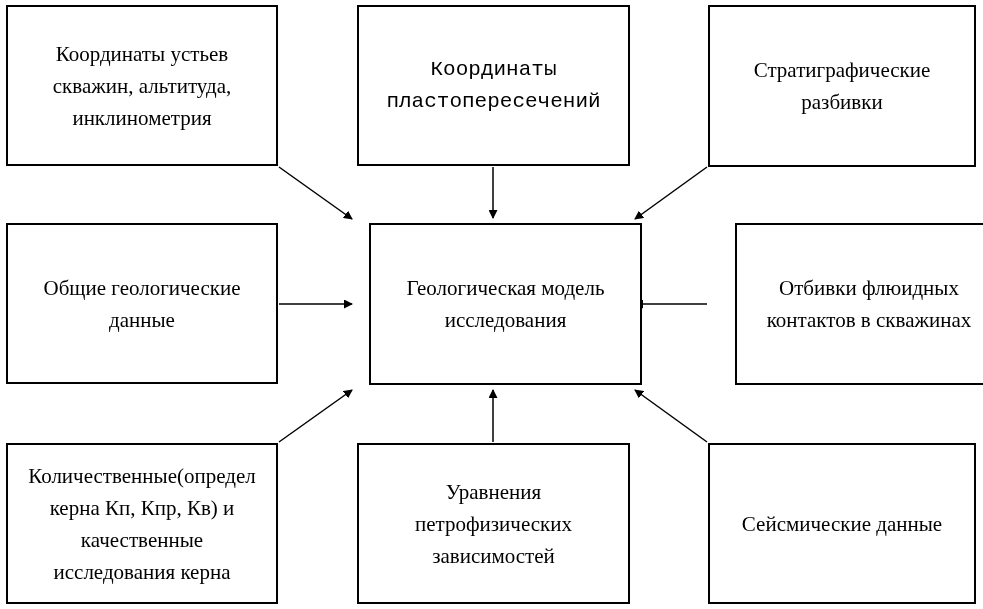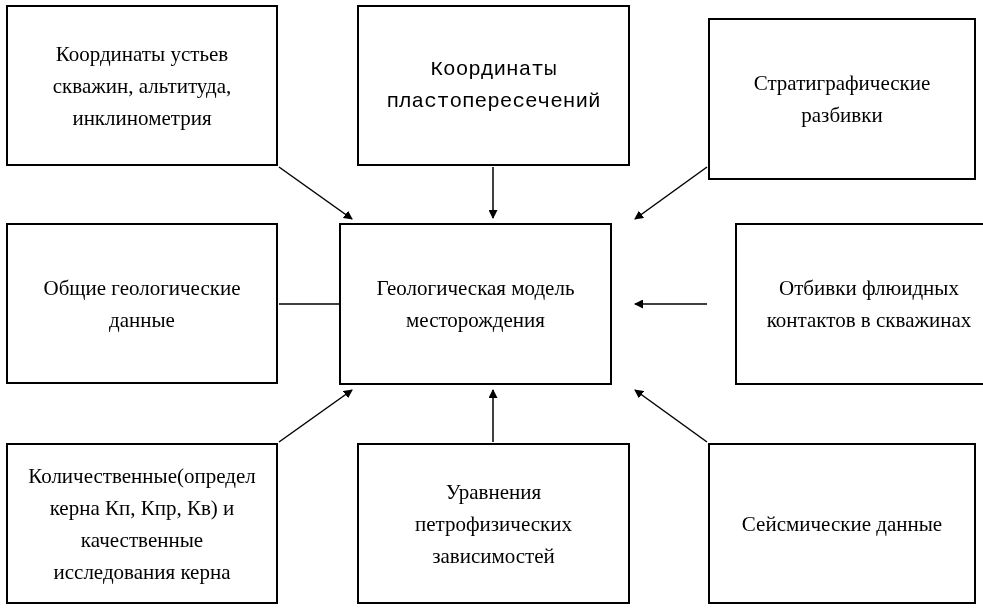--- a/index.html
+++ b/index.html
@@ -34,23 +34,23 @@
     text-align: center;
     font-size: 21px;
     line-height: 32px;
     color: #000000;
     padding: 0 8px;
   }
   .line { display: block; }
 
   .pos-tl { left: 6px;   top: 5px;   width: 272px; height: 161px; }
   .pos-tc { left: 357px; top: 5px;   width: 273px; height: 161px; font-family: Liberation Mono, monospace; }
-  .pos-tr { left: 708px; top: 18px;   width: 268px; height: 162px; }
+  .pos-tr { left: 708px; top: 5px;   width: 268px; height: 162px; }
   .pos-ml { left: 6px;   top: 223px; width: 272px; height: 161px; }
-  .pos-c  { left: 339px; top: 223px; width: 273px; height: 162px; }
+  .pos-c  { left: 369px; top: 223px; width: 273px; height: 162px; }
   .pos-mr { left: 708px; top: 223px; width: 268px; height: 162px; margin-left: 27px; }
   .pos-bl { left: 6px;   top: 443px; width: 272px; height: 161px; }
   .pos-bc { left: 357px; top: 443px; width: 273px; height: 161px; }
   .pos-br { left: 708px; top: 443px; width: 268px; height: 161px; align-items: center; }
 </style>
 </head>
 <body>
 
 <div class="canvas">
 
@@ -95,21 +95,21 @@
   <div class="box pos-ml">
     <div class="box-text">
       <span class="line">Общие геологические</span>
       <span class="line">данные</span>
     </div>
   </div>
 
   <div class="box pos-c">
     <div class="box-text">
       <span class="line">Геологическая модель</span>
-      <span class="line">месторождения</span>
+      <span class="line">исследования</span>
     </div>
   </div>
 
   <div class="box pos-mr">
     <div class="box-text">
       <span class="line">Отбивки флюидных</span>
       <span class="line">контактов в скважинах</span>
     </div>
   </div>
 

